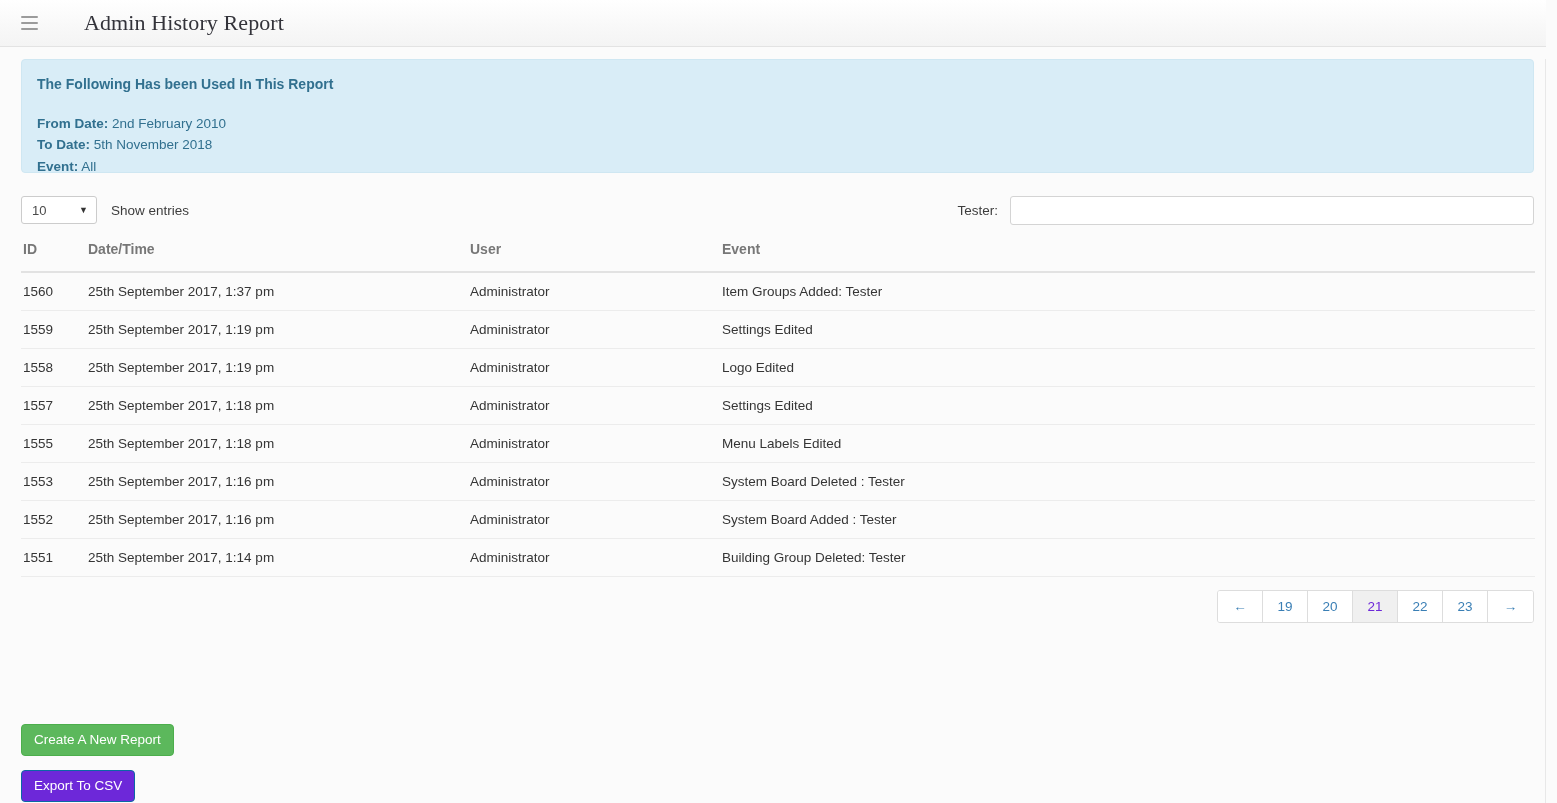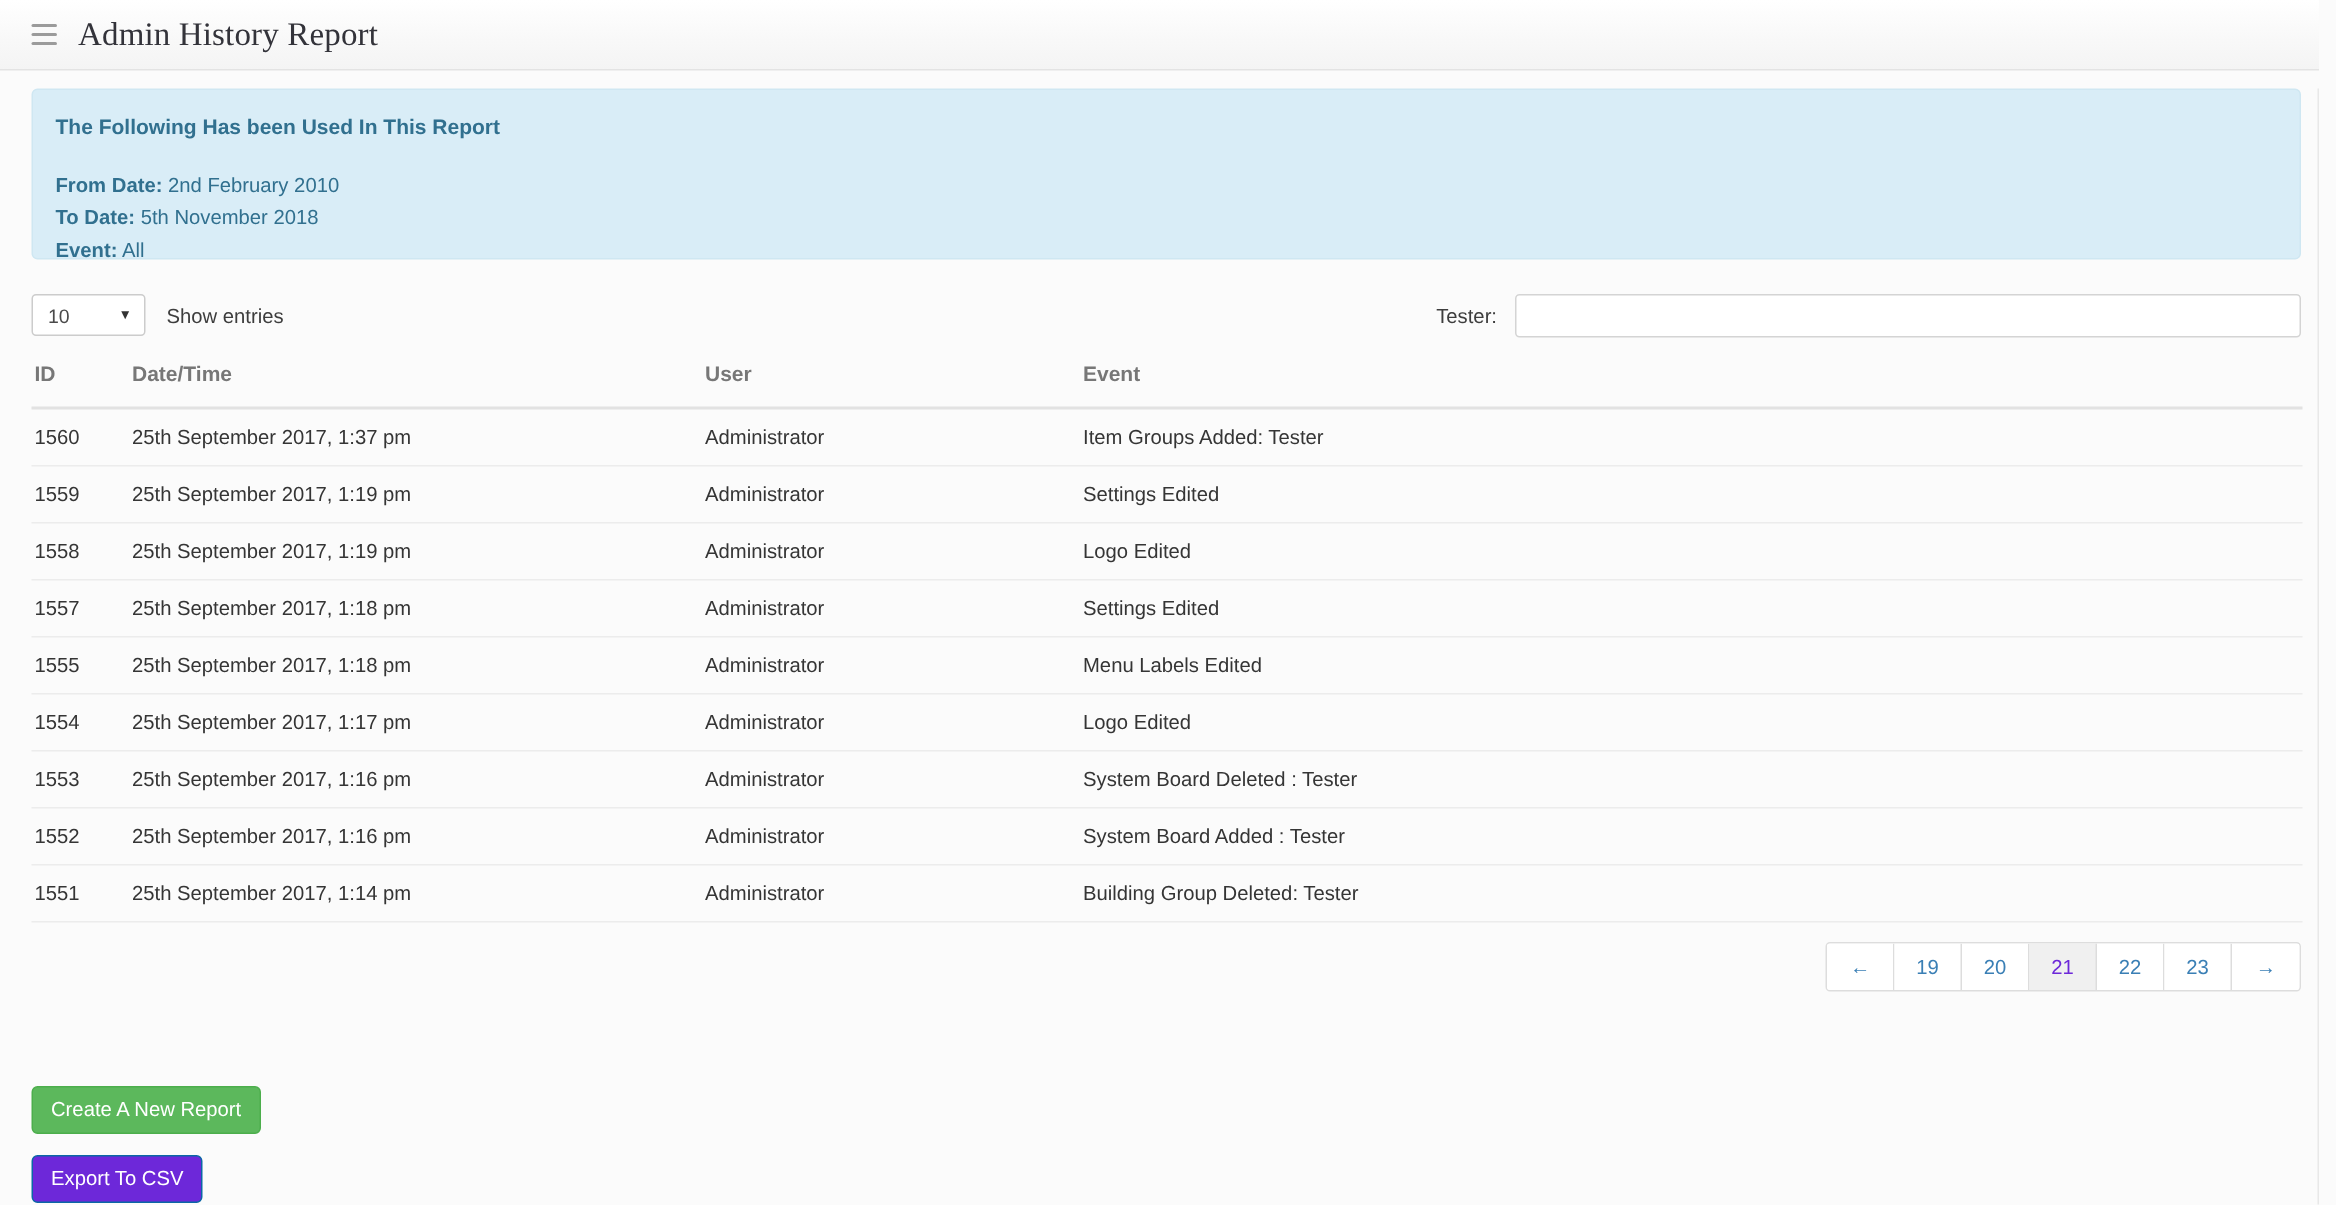--- a/index.html
+++ b/index.html
@@ -16,20 +16,21 @@
   
   .topbar {
     position: relative;
     height: 47px;
     background: linear-gradient(to bottom, #ffffff 0%, #f8f8f8 60%, #f4f4f4 100%);
     border-bottom: 1px solid #e3e3e3;
     display: flex;
     align-items: center;
     padding-left: 21px;
     width: 1546px;
+    gap: 32px;
   }
   .hamburger {
     width: 17px;
     height: 14px;
     display: flex;
     flex-direction: column;
     justify-content: space-between;
     margin-right: 14px;
     cursor: pointer;
   }
@@ -305,26 +306,20 @@
           <td class="c-user">Administrator</td>
           <td class="c-event ev-blue">Settings Edited</td>
         </tr>
         <tr>
           <td class="c-id">1555</td>
           <td class="c-date">25th September 2017, 1:18 pm</td>
           <td class="c-user">Administrator</td>
           <td class="c-event ev-blue">Menu Labels Edited</td>
         </tr>
         <tr>
-          <td class="c-id">1554</td>
-          <td class="c-date">25th September 2017, 1:17 pm</td>
-          <td class="c-user">Administrator</td>
-          <td class="c-event ev-blue">Logo Edited</td>
-        </tr>
-        <tr>
           <td class="c-id">1553</td>
           <td class="c-date">25th September 2017, 1:16 pm</td>
           <td class="c-user">Administrator</td>
           <td class="c-event ev-red">System Board Deleted : Tester</td>
         </tr>
         <tr>
           <td class="c-id">1552</td>
           <td class="c-date">25th September 2017, 1:16 pm</td>
           <td class="c-user">Administrator</td>
           <td class="c-event ev-green">System Board Added : Tester</td>

